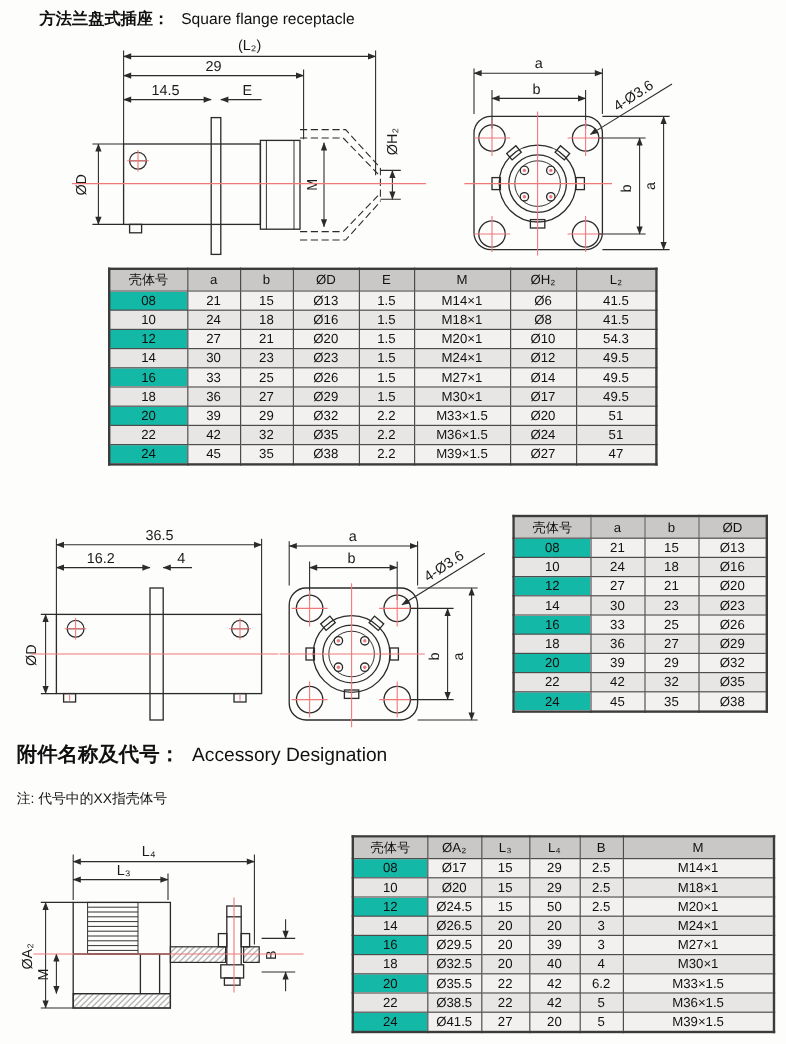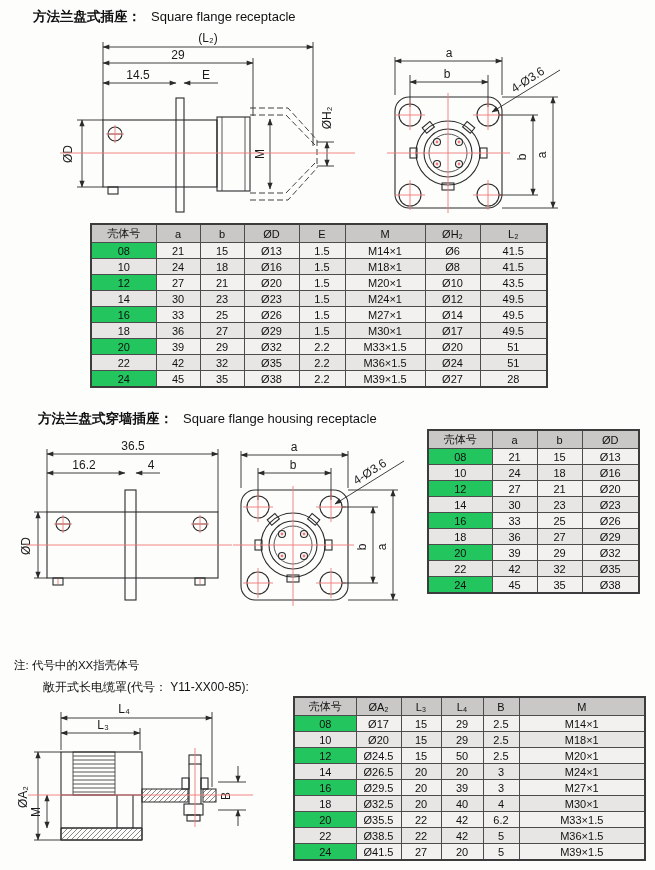--- a/index.html
+++ b/index.html
@@ -12,21 +12,21 @@
   .big-title .zh{font-weight:bold;font-size:17px;}
   .big-title .en{font-size:16px;margin-left:10px;}
   .note{font-size:11.5px;color:#111;}
   .cable-label{font-size:12px;color:#111;}
   table.dtable{border-collapse:collapse;table-layout:fixed;border:2px solid #3c3c3c;}
   .dtable th,.dtable td{border:1px solid #4c4c4c;text-align:center;padding:0;
     font-size:11px;color:#111;white-space:nowrap;overflow:hidden;font-weight:normal;}
   .dtable th{background:#c9c8c6;height:17px;}
   .dtable td{background:#f2f1ef;height:15px;}
   .dtable tbody tr:nth-child(even) td{background:#e7e6e4;}
-  .dtable tbody td:first-child{background:#22c55e;}
+  .dtable tbody td:first-child{background:#14b8a6;}
   
   svg .d{stroke:#2b2b2b;stroke-width:1.1;fill:none;}
   svg .dthin{stroke:#2b2b2b;stroke-width:0.8;fill:none;}
   svg .dim{stroke:#2b2b2b;stroke-width:0.9;fill:none;}
   svg .cl{stroke:#f07878;stroke-width:0.9;fill:none;}
   svg .dash{stroke:#2b2b2b;stroke-width:0.9;fill:none;stroke-dasharray:6 3;}
   svg text{font-family:"Liberation Sans",sans-serif;font-size:12px;fill:#1a1a1a;text-anchor:middle;}
   svg .pin{fill:#f07878;stroke:none;}
 </style>
 </head>
@@ -211,21 +211,21 @@
           <td>41.5</td>
         </tr>
         <tr>
           <td>12</td>
           <td>27</td>
           <td>21</td>
           <td>Ø20</td>
           <td>1.5</td>
           <td>M20×1</td>
           <td>Ø10</td>
-          <td>43.5</td>
+          <td>54.3</td>
         </tr>
         <tr>
           <td>14</td>
           <td>30</td>
           <td>23</td>
           <td>Ø23</td>
           <td>1.5</td>
           <td>M24×1</td>
           <td>Ø12</td>
           <td>49.5</td>
@@ -271,28 +271,25 @@
           <td>51</td>
         </tr>
         <tr>
           <td>24</td>
           <td>45</td>
           <td>35</td>
           <td>Ø38</td>
           <td>2.2</td>
           <td>M39×1.5</td>
           <td>Ø27</td>
-          <td>28</td>
+          <td>47</td>
         </tr>
       </tbody>
     </table>
 
-  <div class="abs sec-title" style="left:38px;top:409px;">
-    <span class="zh">方法兰盘式穿墙插座：</span><span class="en">Square flange housing receptacle</span>
-  </div>
 
   <svg class="abs" style="left:20px;top:440px;" width="218" height="170" viewBox="0 0 218 170">
     <line class="dim" x1="27" y1="9" x2="27" y2="72"></line>
     <line class="dim" x1="198" y1="9" x2="198" y2="72"></line>
     <line class="dim" x1="27" y1="14" x2="198" y2="14" marker-start="url(#arr)" marker-end="url(#arr)"></line>
     <text x="113" y="10">36.5</text>
     <line class="dim" x1="27" y1="33" x2="105" y2="33" marker-start="url(#arr)" marker-end="url(#arr)"></line>
     <text x="64" y="29">16.2</text>
     <line class="dim" x1="116" y1="33" x2="140" y2="33" marker-start="url(#arr)"></line>
     <text x="131" y="29">4</text>
@@ -439,22 +436,24 @@
         </tr>
         <tr>
           <td>24</td>
           <td>45</td>
           <td>35</td>
           <td>Ø38</td>
         </tr>
       </tbody>
     </table>
 
+  <div class="abs sec-title big-title" style="left:14px;top:617px;">
+    <span class="zh">附件名称及代号：</span><span class="en">Accessory Designation</span>
+  </div>
   <div class="abs note" style="left:14px;top:658px;">注: 代号中的XX指壳体号</div>
-  <div class="abs cable-label" style="left:43px;top:679px;">敞开式长电缆罩(代号： Y11-XX00-85):</div>
 
   <svg class="abs" style="left:18px;top:698px;" width="268" height="172" viewBox="0 0 268 172">
 
     <line class="dim" x1="43" y1="14" x2="43" y2="52"></line>
     <line class="dim" x1="194" y1="14" x2="194" y2="89"></line>
     <line class="dim" x1="43" y1="20" x2="194" y2="20" marker-start="url(#arr)" marker-end="url(#arr)"></line>
     <text x="106" y="15">L₄</text>
 
     <line class="dim" x1="122" y1="30" x2="122" y2="52"></line>
     <line class="dim" x1="43" y1="35" x2="122" y2="35" marker-start="url(#arr)" marker-end="url(#arr)"></line>

